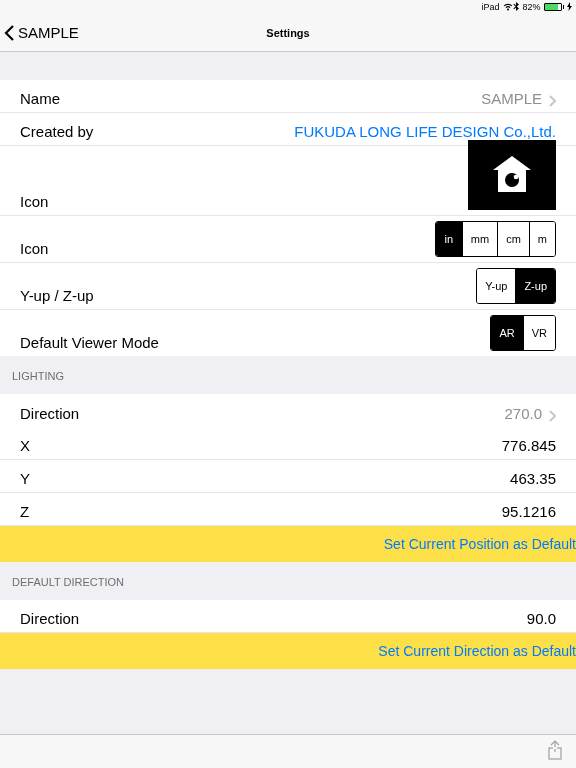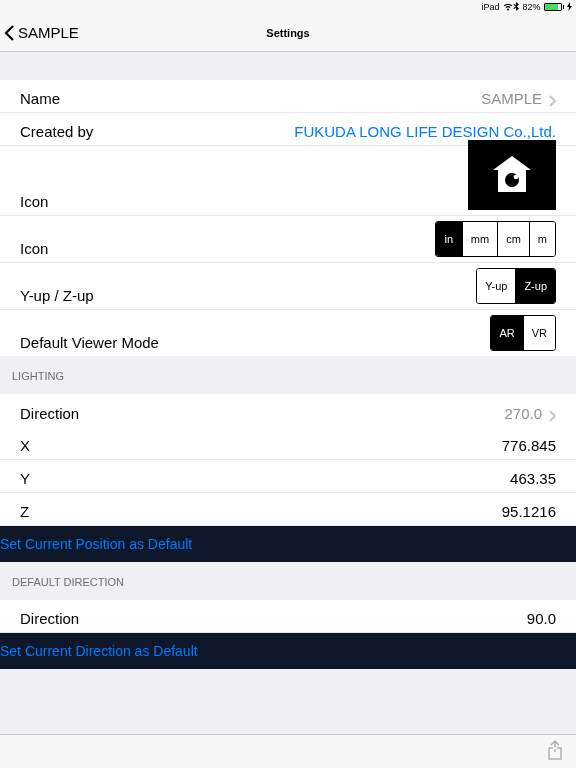--- a/index.html
+++ b/index.html
@@ -33,21 +33,21 @@
 .row-chevron { margin-left: 6px; }
 .row-chevron svg { display: block; }
 .row-icon { height: 70px; }
 .icon-box { width: 88px; height: 70px; background: #000; display: flex; align-items: center; justify-content: center; }
 
 .seg { display: flex; border: 1px solid #000; border-radius: 3px; overflow: hidden; height: 36px; }
 .seg-btn { font-size: 11px; padding: 0 8px; display: flex; align-items: center; justify-content: center; background: #fff; color: #000; border-left: 1px solid #000; cursor: pointer; min-width: 26px; }
 .seg-btn:first-child { border-left: none; }
 .seg-btn.sel { background: #000; color: #fff; }
 
-.action-row { text-align: left; color: #007aff; font-size: 14px; padding: 10px 0; background: #0f172a; cursor: pointer; }
+.action-row { text-align: right; color: #007aff; font-size: 14px; padding: 10px 0; background: #fde047; cursor: pointer; }
 
 .toolbar { height: 34px; background: #f7f7f7; border-top: 1px solid #c8c7cc; display: flex; align-items: center; justify-content: flex-end; padding: 0 12px; }
 .share-icon { opacity: 0.35; }
 </style>
 </head>
 <body>
 
 <div class="status-bar">
   <div class="status-left">
     <span>iPad</span>

